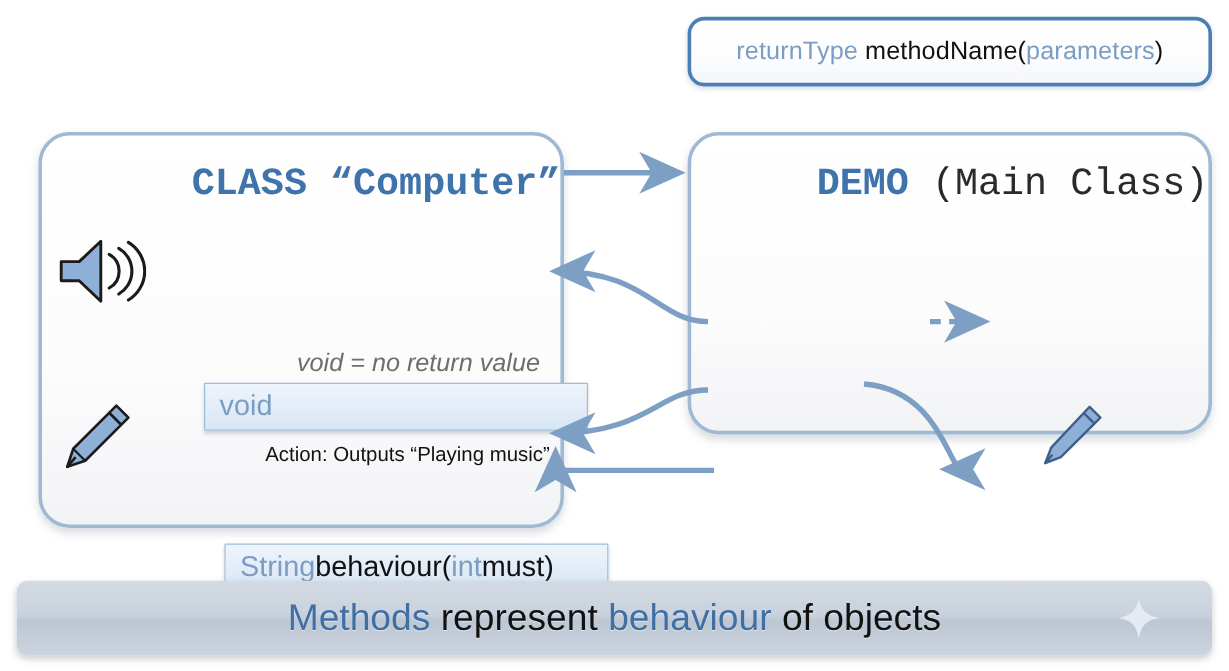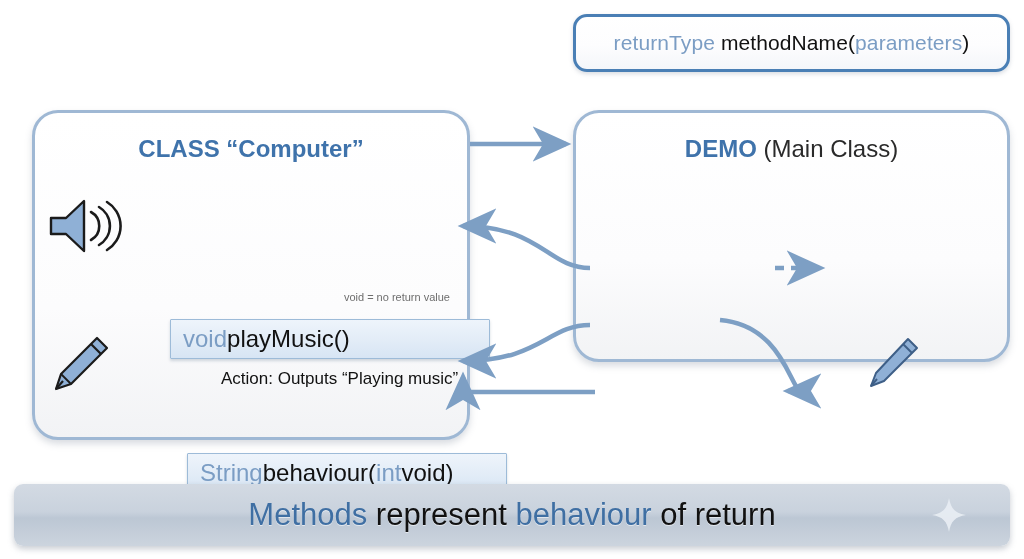--- a/index.html
+++ b/index.html
@@ -30,29 +30,29 @@
     position:absolute;box-sizing:border-box;
     background:linear-gradient(180deg,#ffffff 0%,#fcfcfd 60%,#f2f3f5 100%);
     border:3px solid #9fb8d4;
     border-radius:26px;
     box-shadow:0 4px 7px rgba(130,140,155,.3);
   }
   #class-panel{left:32px;top:110px;width:438px;height:330px;}
   #demo-panel{left:573px;top:110px;width:437px;height:252px;}
 
   .panel-title{
-    position:absolute;left:0;right:0;top:22px;text-align:center;
-    font-size:24px;color:#2a2a2a;font-weight:bold;
+    position:absolute;left:0;right:0;top:22px;text-align:right;
+    font-size:32px;color:#2a2a2a;font-weight:bold;font-family:Liberation Mono, monospace;
   }
   .panel-title .hl{color:#3f73ab;}
   .panel-title .plain{color:#2a2a2a;font-weight:normal;}
 
   
   .note{
-    position:absolute;font-size:11px;color:#6e6e6e;
+    position:absolute;font-style:italic;font-size:21px;color:#6e6e6e;
     text-align:center;white-space:nowrap;
   }
   #note-void{right:17px;top:178px;}
   #note-return{right:17px;top:310px;}
 
   
   .method-chip{
     position:absolute;box-sizing:border-box;
     background:linear-gradient(180deg,#eef4fb 0%,#e2ecf7 55%,#d7e5f4 100%);
     border:1px solid #9dbbd8;
@@ -108,30 +108,29 @@
     <div class="sig-text"><span class="kw">returnType</span><span> methodName</span><span>(</span><span class="kw">parameters</span><span>)</span></div>
   </div>
 
   <div class="panel" id="class-panel">
     <div class="panel-title"><span class="hl">CLASS “Computer”</span></div>
 
     <div class="note" id="note-void">void = no return value</div>
 
     <div class="method-chip" id="chip-playmusic">
         <span class="type">void</span>
-        <span> playMusic()</span>
       </div>
 
     <div class="action" id="action-1">Action: Outputs “Playing music”</div>
 
     <div class="method-chip" id="chip-getmeapen">
         <span class="type">String</span>
         <span> behaviour(</span>
         <span class="type">int</span>
-        <span> void)</span>
+        <span> must)</span>
       </div>
 
     <div class="action" id="action-2">Action: Returns “Nothing”</div>
   </div>
 
   <div class="panel" id="demo-panel">
     <div class="panel-title"><span class="hl">DEMO</span><span class="plain"> (Main Class)</span></div>
 
   </div>
 
@@ -179,21 +178,21 @@
 
     <path d="M595,392 L463,392 L463,377" stroke="#7d9fc4" stroke-width="4.5" fill="none" marker-end="url(#ahead)"></path>
 
     <path d="M720,320 C780,325 790,385 800,391" stroke="#7d9fc4" stroke-width="4.5" fill="none"></path>
     <path d="M806,391 L788,391" stroke="#7d9fc4" stroke-width="4.5" fill="none" marker-end="url(#ahead)"></path>
 
     <path d="M775,268 L820,268" stroke="#7d9fc4" stroke-width="4.5" fill="none" stroke-dasharray="9 7" marker-end="url(#ahead-dash)"></path>
   </svg>
 
   <div class="banner">
-    <div class="banner-text"><span class="b-hl">Methods</span><span> represent </span><span class="b-hl">behaviour</span><span> of return</span></div>
+    <div class="banner-text"><span class="b-hl">Methods</span><span> represent </span><span class="b-hl">behaviour</span><span> of objects</span></div>
     <div class="sparkle">
       <svg width="34" height="34" viewBox="0 0 34 34">
         <path d="M17 0 C19 11 23 15 34 17 C23 19 19 23 17 34 C15 23 11 19 0 17 C11 15 15 11 17 0 Z" fill="#e7ecf2" opacity="0.95"></path>
       </svg>
     </div>
   </div>
 
 </div>
 
 </body></html>

